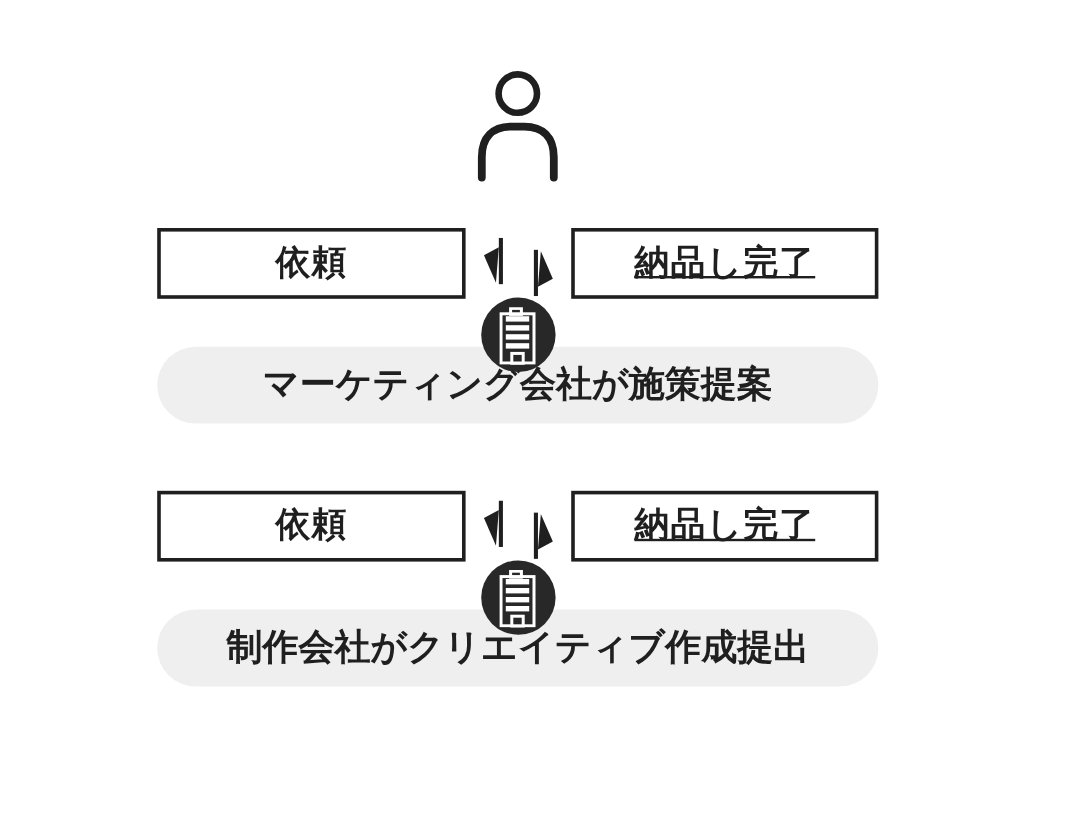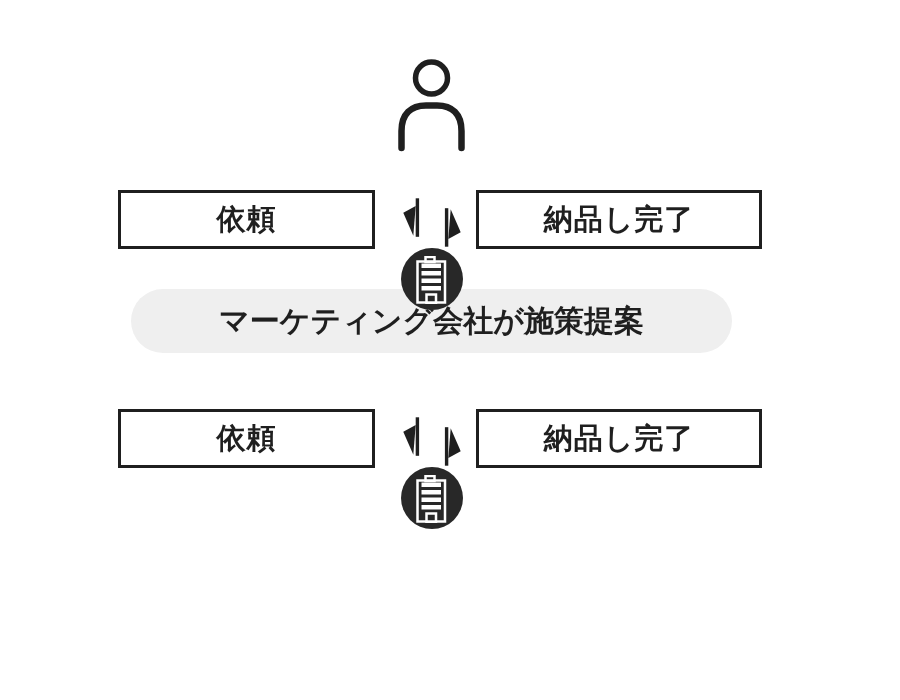--- a/index.html
+++ b/index.html
@@ -22,22 +22,22 @@
   .row-1{top:409px;}
 
   .flow-box{
     position:absolute;top:0;height:59px;
     background:var(--box-bg);
     border:3px solid var(--ink);
     display:flex;align-items:center;justify-content:center;
     font-size:29px;font-weight:600;color:var(--ink);
     letter-spacing:1px;line-height:1;
   }
-  .box-left{left:118px;width:257px;}
-  .box-right{left:476px;width:286px;}
+  .box-left{left:131px;width:257px;}
+  .box-right{left:476px;width:256px;text-decoration:underline;}
 
   .arrows-svg{position:absolute;left:398px;top:5px;width:68px;height:55px;}
 
   .company-badge{
     position:absolute;left:401px;top:58px;width:62px;height:62px;
     background:var(--badge-bg);border-radius:50%;
     display:flex;align-items:center;justify-content:center;
     z-index:2;
   }
   .building-svg{width:32px;height:48px;margin-top:1px;}
@@ -127,15 +127,18 @@
         <rect class="white-stroke" x="9.5" y="1" width="9" height="5" stroke-width="2.5"></rect>
         <rect class="white-stroke" x="1.5" y="5.5" width="27.5" height="41" stroke-width="2.5"></rect>
         <rect class="white-fill" x="5.5" y="7.5" width="19.5" height="4.5"></rect>
         <rect class="white-fill" x="5.5" y="15" width="19.5" height="4.5"></rect>
         <rect class="white-fill" x="5.5" y="22.5" width="19.5" height="4.5"></rect>
         <rect class="white-fill" x="5.5" y="30" width="19.5" height="4.5"></rect>
         <rect class="white-stroke" x="10.5" y="38.5" width="9.5" height="9" stroke-width="2.5"></rect>
       </svg>
     </div>
 
+    <div class="pill">
+      <span>制作会社がクリエイティブ作成提出</span>
+    </div>
   </section>
 
 </div>
 
 </body></html>

